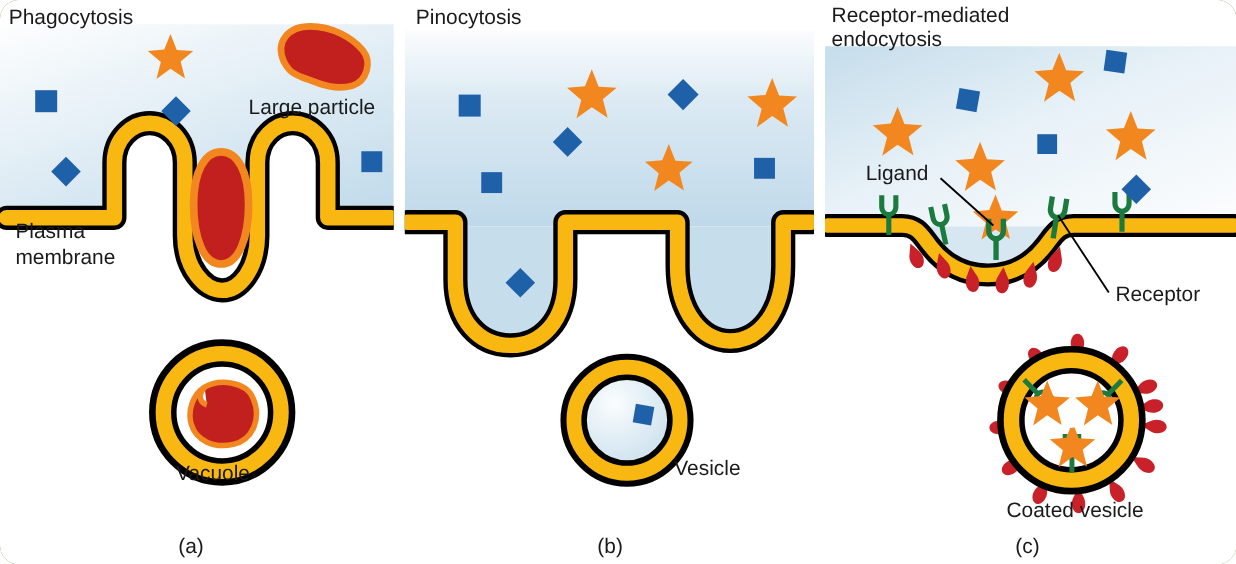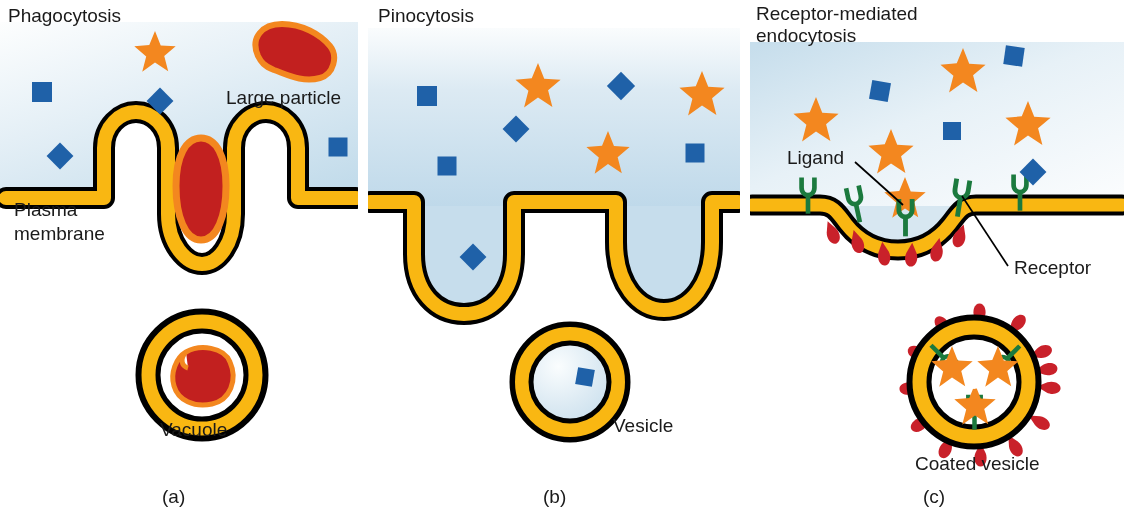--- a/index.html
+++ b/index.html
@@ -11,20 +11,21 @@
   body {
     font-family: "Liberation Sans", sans-serif;
     color: #000000;
   }
   #figure {
     position: relative;
     width: 1124px;
     height: 513px;
     background: #4d7c0f;
     overflow: hidden;
+    border-radius: 17px;
   }
   #figure svg {
     position: absolute;
     left: 0;
     top: 0;
   }
   .ttl {
     font-size: 19px;
     fill: #1a1a1a;
   }

